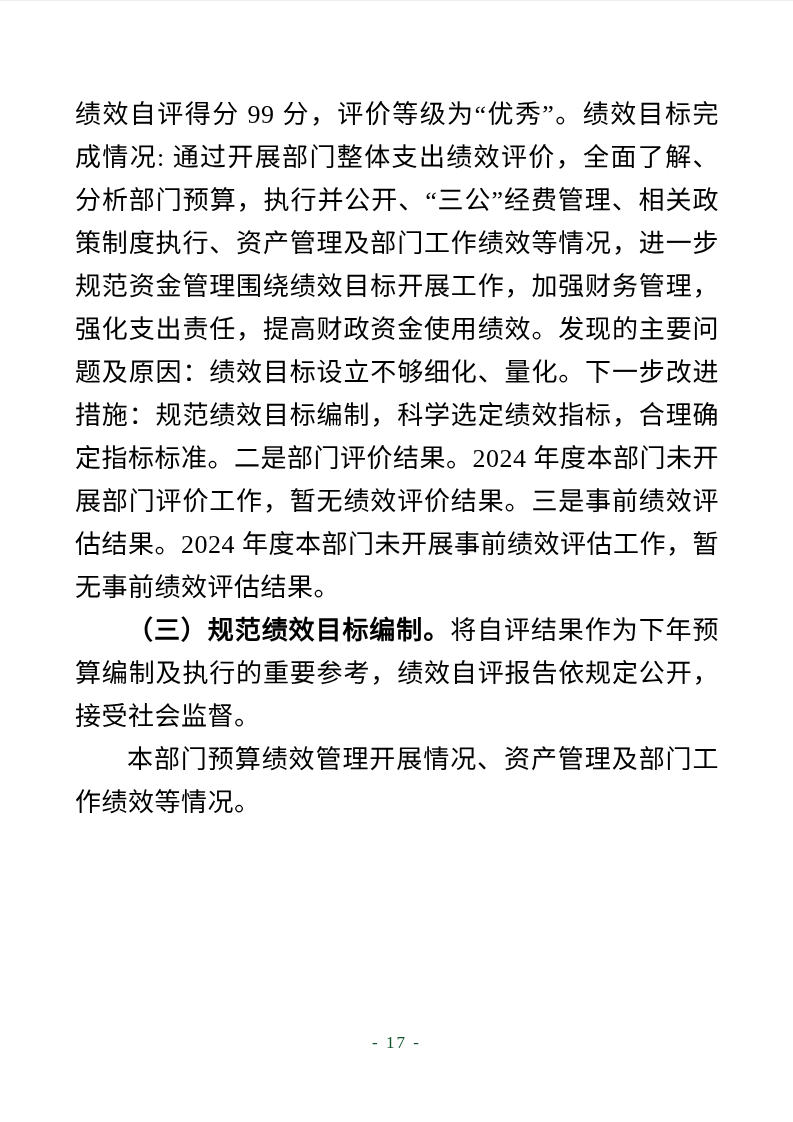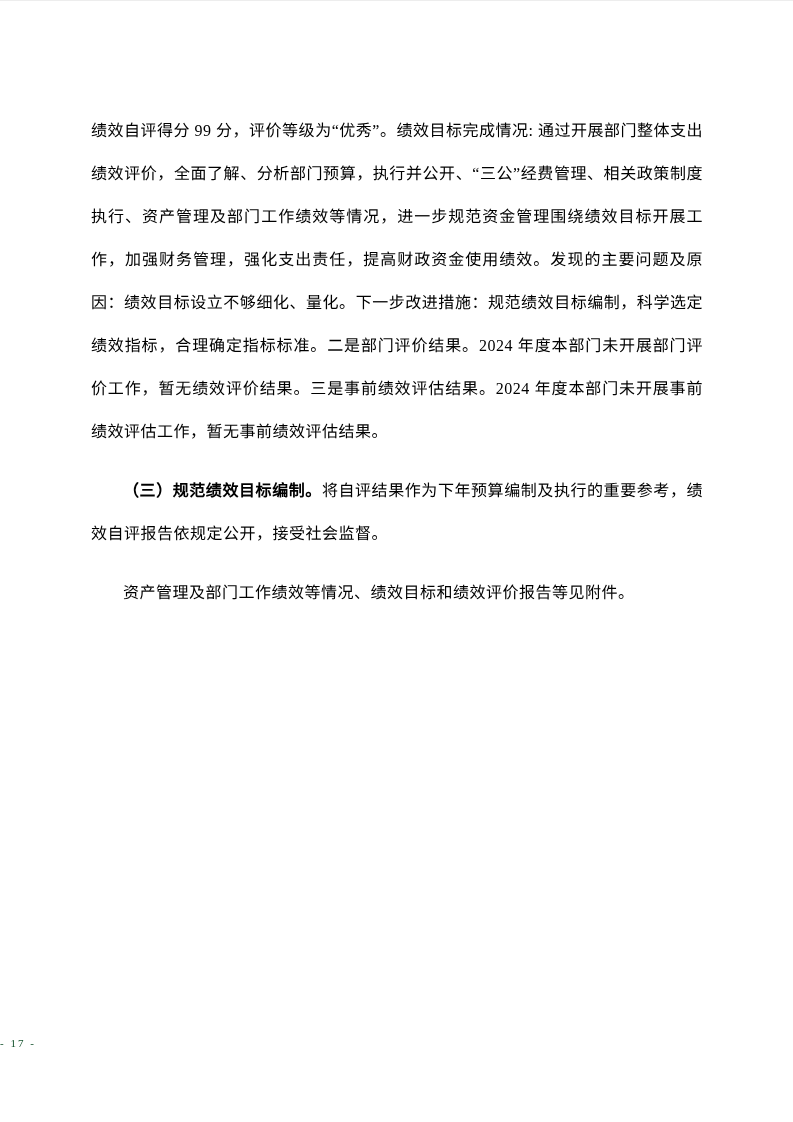--- a/index.html
+++ b/index.html
@@ -18,52 +18,52 @@
     box-sizing: border-box;
     border-top: 1px solid #ededed; 
   }
   .content {
     position: absolute;
     top: 92px;
     left: 75px;
     width: 644px;
   }
   .para {
-    margin: 16px;
-    font-size: 16px;
+    margin: 0;
+    font-size: 26px;
     line-height: 43px;
     text-align: justify;
     text-justify: inter-character;
     letter-spacing: 0.5px;
     word-break: break-all;
   }
   .para.indent {
     text-indent: 2em;
   }
   .bold {
     font-weight: bold;
   }
   .footer {
     position: absolute;
     top: 1032px;
     left: 0;
     width: 100%;
-    text-align: left;
-    font-size: 11px;
+    text-align: center;
+    font-size: 17px;
     line-height: 20px;
     color: #14532d;
     letter-spacing: 2px;
   }
 </style>
 </head>
 <body>
 
 <div class="page">
   <div class="content">
     <p class="para">绩效自评得分 99 分，评价等级为“优秀”。绩效目标完成情况: 通过开展部门整体支出绩效评价，全面了解、分析部门预算，执行并公开、“三公”经费管理、相关政策制度执行、资产管理及部门工作绩效等情况，进一步规范资金管理围绕绩效目标开展工作，加强财务管理，强化支出责任，提高财政资金使用绩效。发现的主要问题及原因：绩效目标设立不够细化、量化。下一步改进措施：规范绩效目标编制，科学选定绩效指标，合理确定指标标准。二是部门评价结果。2024 年度本部门未开展部门评价工作，暂无绩效评价结果。三是事前绩效评估结果。2024 年度本部门未开展事前绩效评估工作，暂无事前绩效评估结果。</p>
     <p class="para indent"><span class="bold">（三）规范绩效目标编制。</span><span>将自评结果作为下年预算编制及执行的重要参考，绩效自评报告依规定公开，接受社会监督。</span></p>
-    <p class="para indent">资产管理及部门工作绩效等情况、绩效目标和绩效评价报告等见附件。</p>
+    <p class="para indent">本部门预算绩效管理开展情况、资产管理及部门工作绩效等情况。</p>
   </div>
 
   <div class="footer">
     <span>- 17 -</span>
   </div>
 </div>
 
 </body></html>

